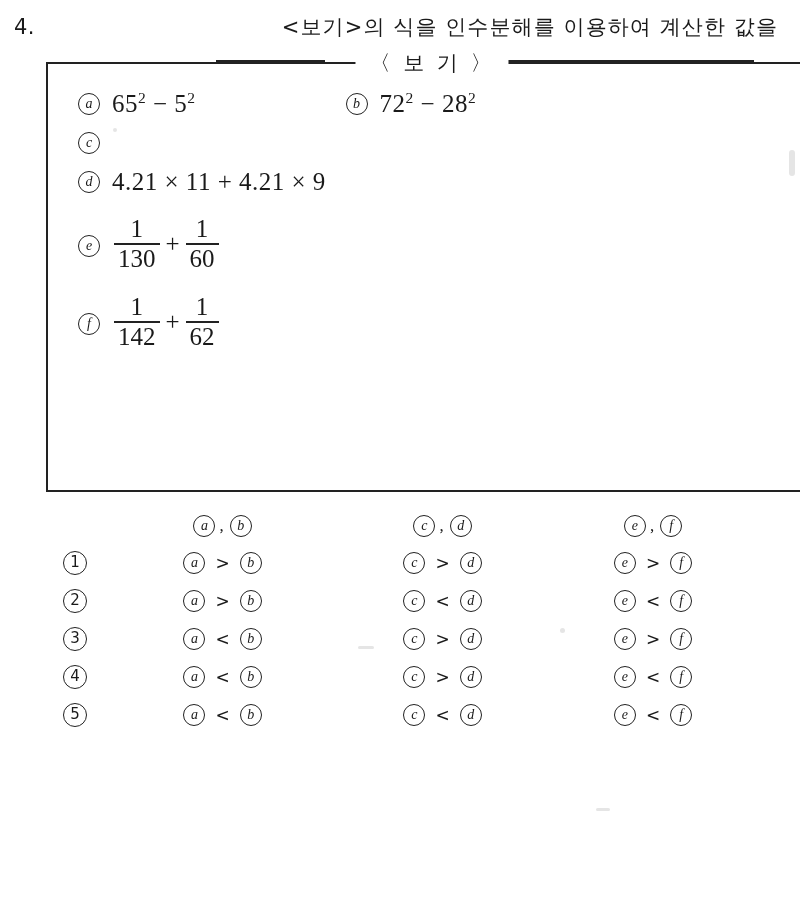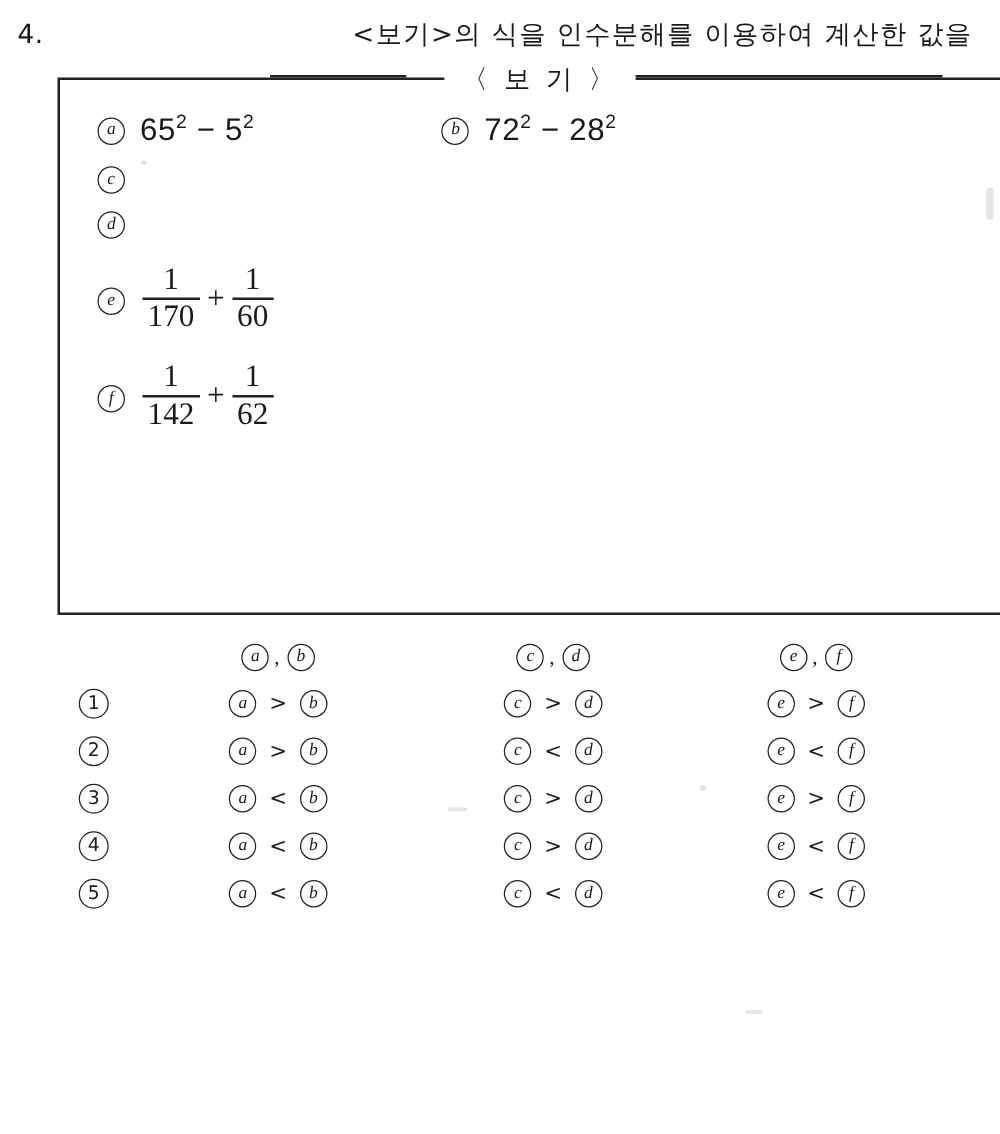--- a/index.html
+++ b/index.html
@@ -80,21 +80,21 @@
     display: flex;
     align-items: center;
     margin-bottom: 14px;
   }
   .item .marker {
     flex: 0 0 auto;
     width: 34px;
     text-align: left;
   }
   .expr {
-    font-family: Liberation Sans, sans-serif;
+    font-family: Liberation Serif, serif;
     font-size: 25px;
     letter-spacing: 0.5px;
     white-space: nowrap;
   }
   sup {
     font-size: 0.62em;
     vertical-align: super;
     line-height: 0;
   }
 
@@ -238,30 +238,31 @@
       <div class="item">
         <span class="marker">
           <span class="circ">c</span>
         </span>
       </div>
 
       <div class="item">
         <span class="marker">
           <span class="circ">d</span>
         </span>
+        <span class="expr"><span>4.21 × 11 + 4.21 × 9</span></span>
       </div>
 
       <div class="frac-item" style="margin-top:20px;">
         <span class="marker">
           <span class="circ">e</span>
         </span>
         <span class="frac">
           <span class="num-part">1</span>
           <span class="bar"></span>
-          <span class="den-part">170</span>
+          <span class="den-part">130</span>
         </span>
         <span class="plus">+</span>
         <span class="frac">
           <span class="num-part">1</span>
           <span class="bar"></span>
           <span class="den-part">60</span>
         </span>
       </div>
 
       <div class="frac-item" style="margin-top:22px;">

